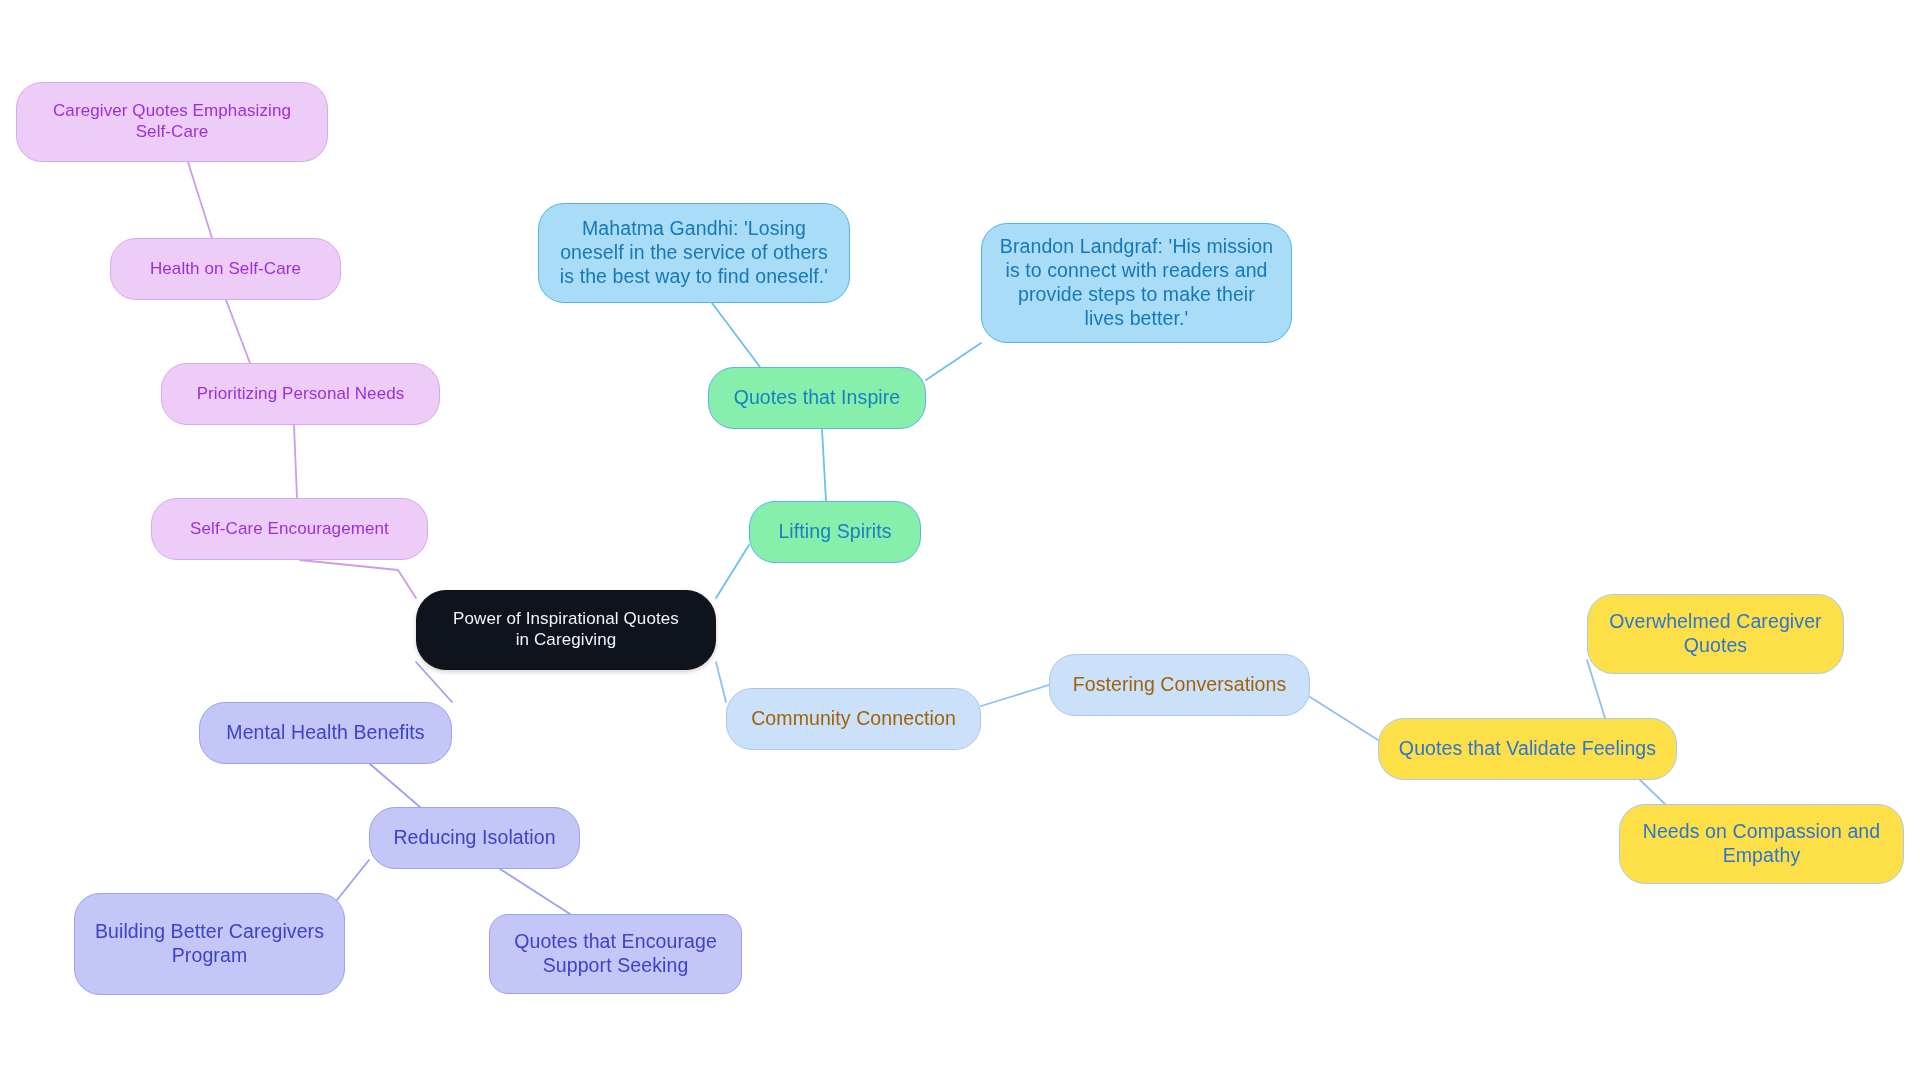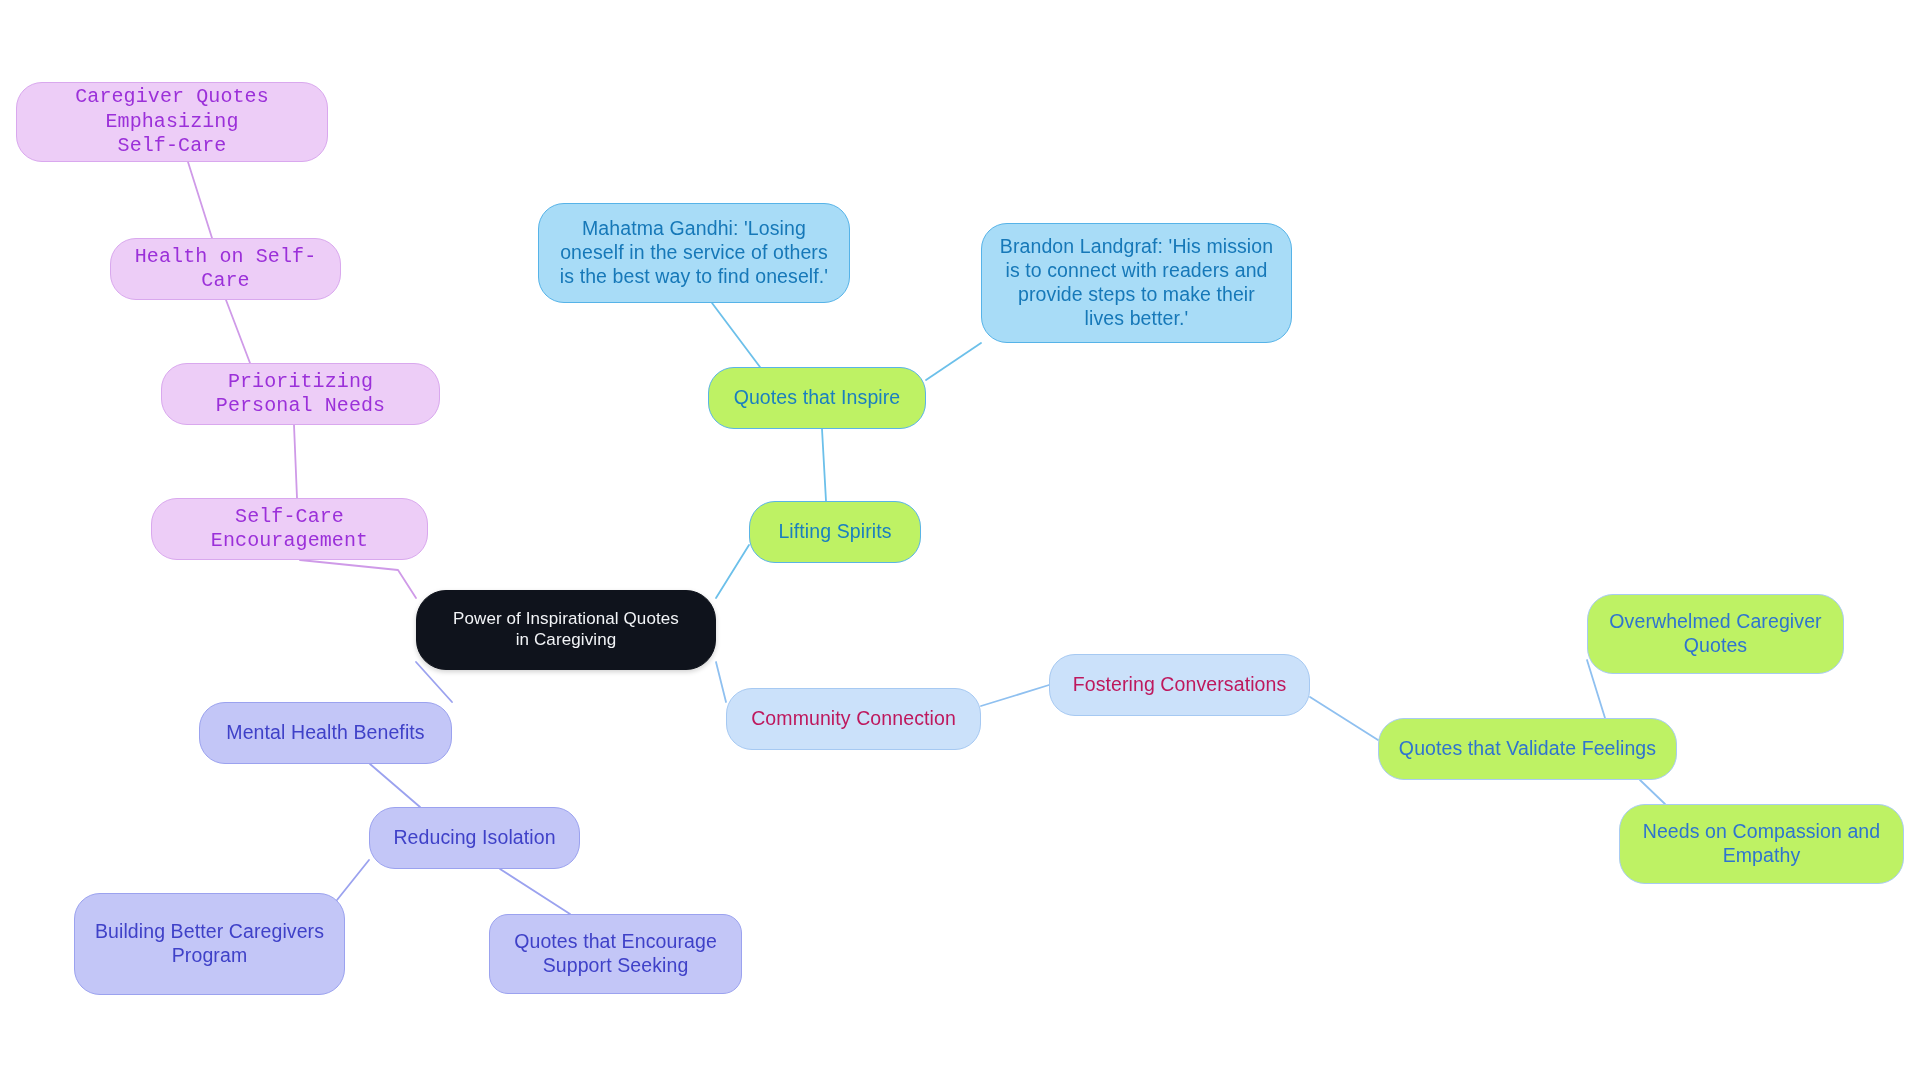--- a/index.html
+++ b/index.html
@@ -44,49 +44,48 @@
     border-color: #0f131c;
     color: #f2f4f7;
     font-size: 17px;
     border-radius: 30px;
     box-shadow: 0 2px 5px rgba(0,0,0,0.18);
   }
   .node-violet {
     background: #edcdf7;
     border-color: #d9a8ee;
     color: #9b30d9;
-    font-size: 20px;
-    font-family: Liberation Mono, monospace;
+    font-size: 17px;
   }
   .node-sky {
     background: #a8dcf7;
     border-color: #56b3e8;
     color: #1678b8;
     font-size: 19.5px;
   }
   .node-cyan-mid {
-    background: #bef264;
+    background: #86efac;
     border-color: #5ab4e6;
     color: #1a7fc0;
     font-size: 19.5px;
   }
   .node-indigo {
     background: #c3c6f7;
     border-color: #9ba2ef;
     color: #3f41c8;
     font-size: 19.5px;
   }
   .node-blue-light {
     background: #cbe1fa;
     border-color: #a6c9f2;
-    color: #be185d;
+    color: #a16207;
     font-size: 19.5px;
   }
   .node-blue-pale {
-    background: #bef264;
+    background: #fde047;
     border-color: #a8cbf3;
     color: #2f74cf;
     font-size: 19.5px;
   }
 </style>
 </head>
 <body>
 
 <div id="canvas">
   <svg id="edges" viewBox="0 0 1920 1083">

